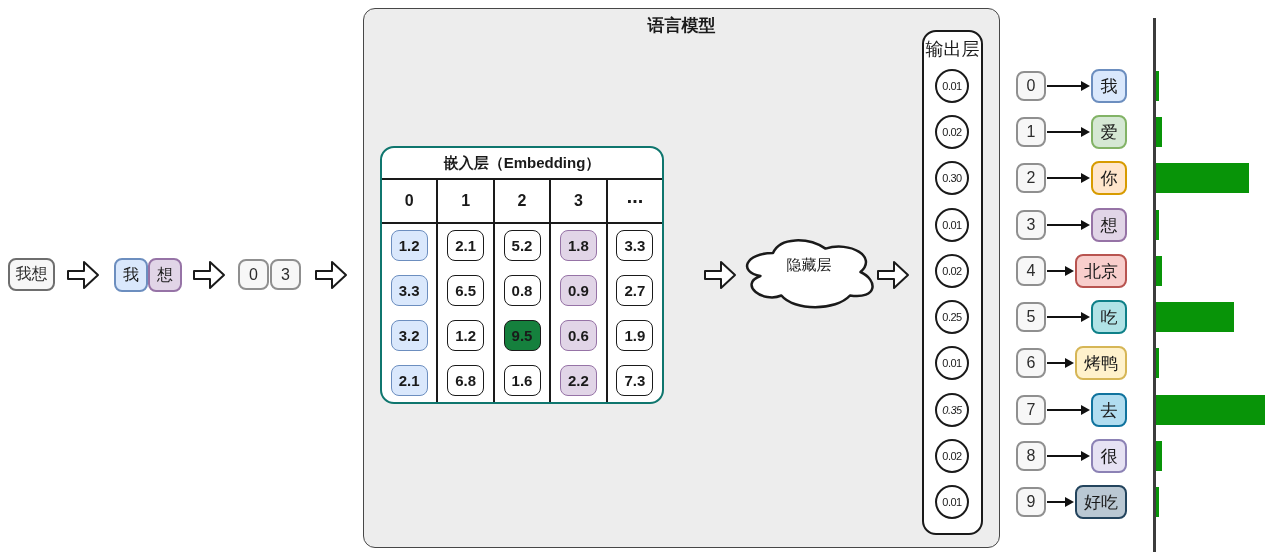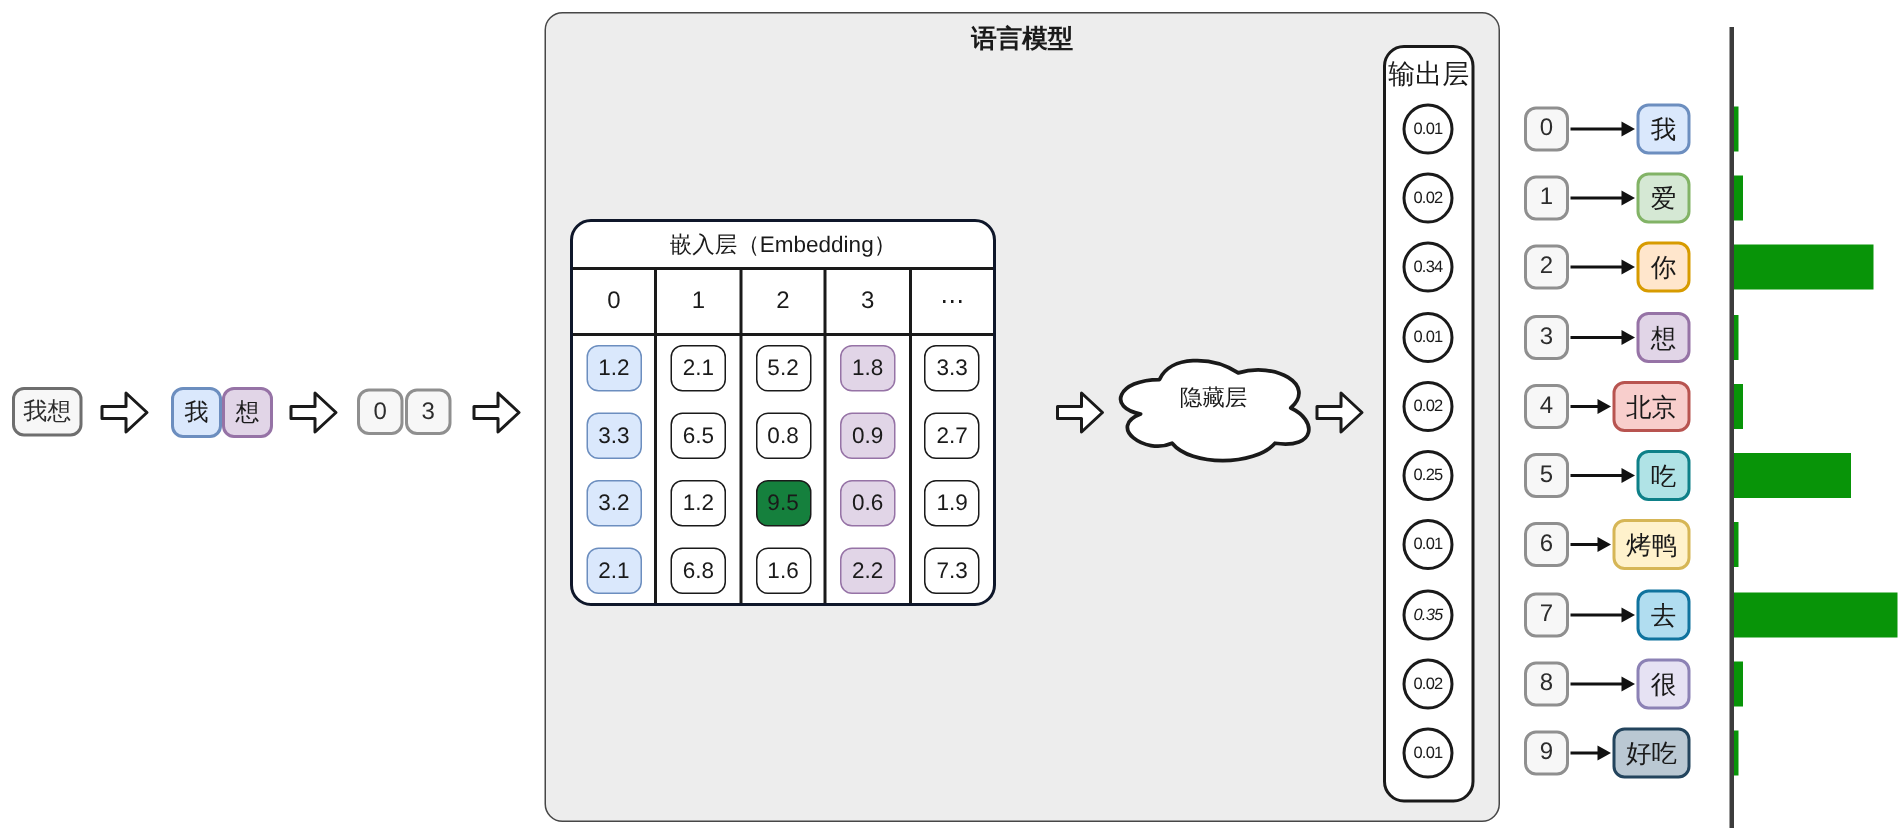--- a/index.html
+++ b/index.html
@@ -17,22 +17,22 @@
   .flow-text { font-size: 16px; }
 
   
   #model-box { left: 363px; top: 8px; width: 637px; height: 540px;
                background: #ededed; border: 1.5px solid #474747; border-radius: 12px; }
   #model-title { left: 363px; top: 14px; width: 637px; text-align: center;
                  font-size: 17px; font-weight: bold; }
 
   
   #emb-table { left: 380px; top: 146px; width: 284px; height: 258px;
-               background: #fff; border: 2px solid #0f172a; border-radius: 14px;
-               display: flex; flex-direction: column; overflow: hidden; }
+               background: #fff; border: 2px solid #0f766e; border-radius: 14px;
+               display: flex; flex-direction: column; overflow: hidden; font-weight: bold; }
   #emb-title { height: 45px; display: flex; align-items: center; justify-content: center;
                font-size: 15px; border-bottom: 2px solid #1a1a1a; }
   #emb-header { height: 62px; display: flex; border-bottom: 2px solid #1a1a1a; }
   #emb-header .hcell { flex: 1; display: flex; align-items: center; justify-content: center;
                        font-size: 16px; border-right: 2px solid #1a1a1a; }
   #emb-header .hcell:last-child { border-right: none; }
   #emb-body { flex: 1; display: flex; }
   #emb-body .vcell { flex: 1; display: flex; flex-direction: column; align-items: center;
                      justify-content: center; gap: 14px; border-right: 2px solid #1a1a1a;
                      padding: 6px 0; }
@@ -168,21 +168,21 @@
     <svg width="34" height="36" viewBox="0 0 34 36">
         <polygon points="2,14 18,14 18,5 32,18 18,31 18,22 2,22" fill="#fff" stroke="#1a1a1a" stroke-width="2" stroke-linejoin="round"></polygon>
       </svg>
   </div>
 
   <div class="abs" id="output-box"></div>
   <div class="abs" id="output-title">输出层</div>
   <div id="prob-circles">
       <div class="prob-circle" style="left: 935px; top: 69px;">0.01</div>
       <div class="prob-circle" style="left: 935px; top: 115px;">0.02</div>
-      <div class="prob-circle" style="left: 935px; top: 161px;">0.34</div>
+      <div class="prob-circle" style="left: 935px; top: 161px;">0.30</div>
       <div class="prob-circle" style="left: 935px; top: 208px;">0.01</div>
       <div class="prob-circle" style="left: 935px; top: 254px;">0.02</div>
       <div class="prob-circle" style="left: 935px; top: 300px;">0.25</div>
       <div class="prob-circle" style="left: 935px; top: 346px;">0.01</div>
       <div class="prob-circle" style="left: 935px; top: 393px; font-style: italic;">0.35</div>
       <div class="prob-circle" style="left: 935px; top: 439px;">0.02</div>
       <div class="prob-circle" style="left: 935px; top: 485px;">0.01</div>
     </div>
 
   <div id="vocab-rows">

